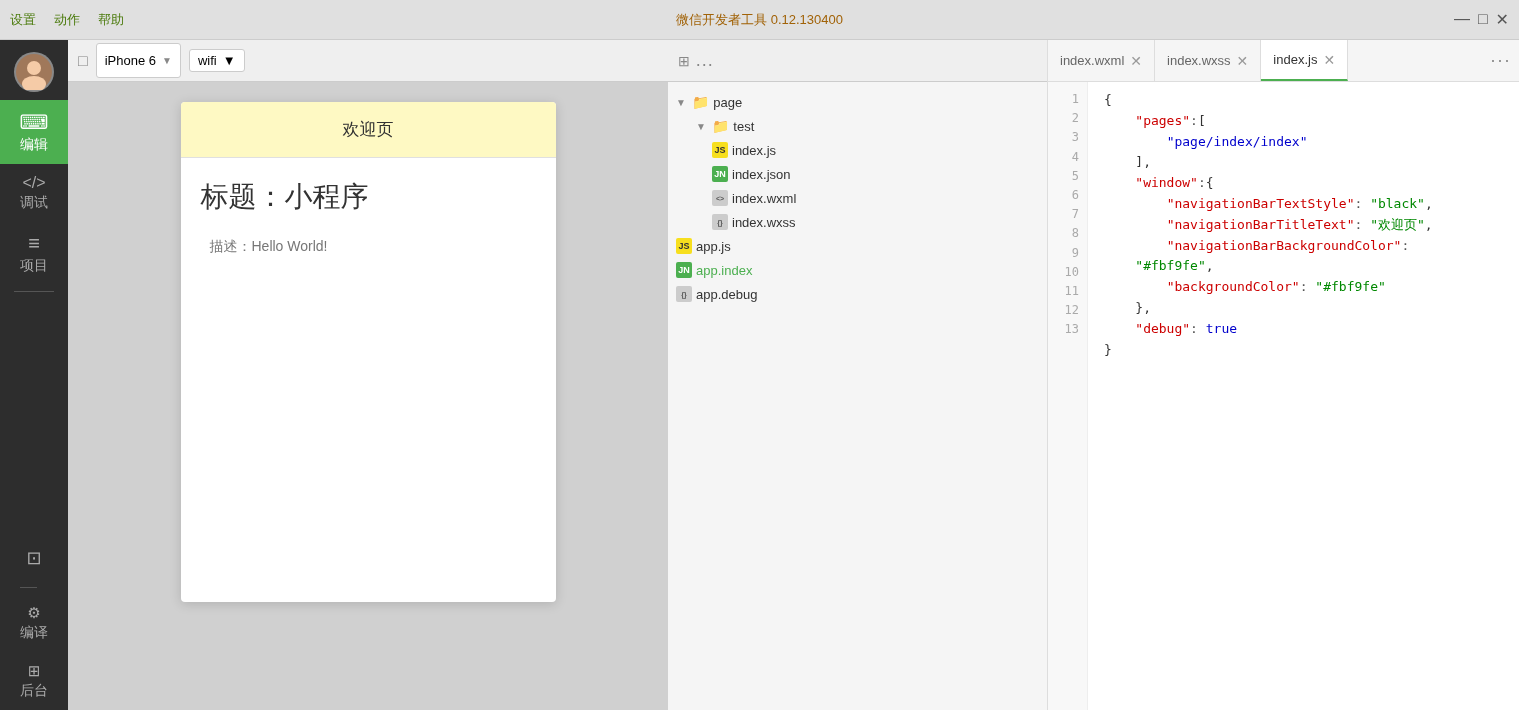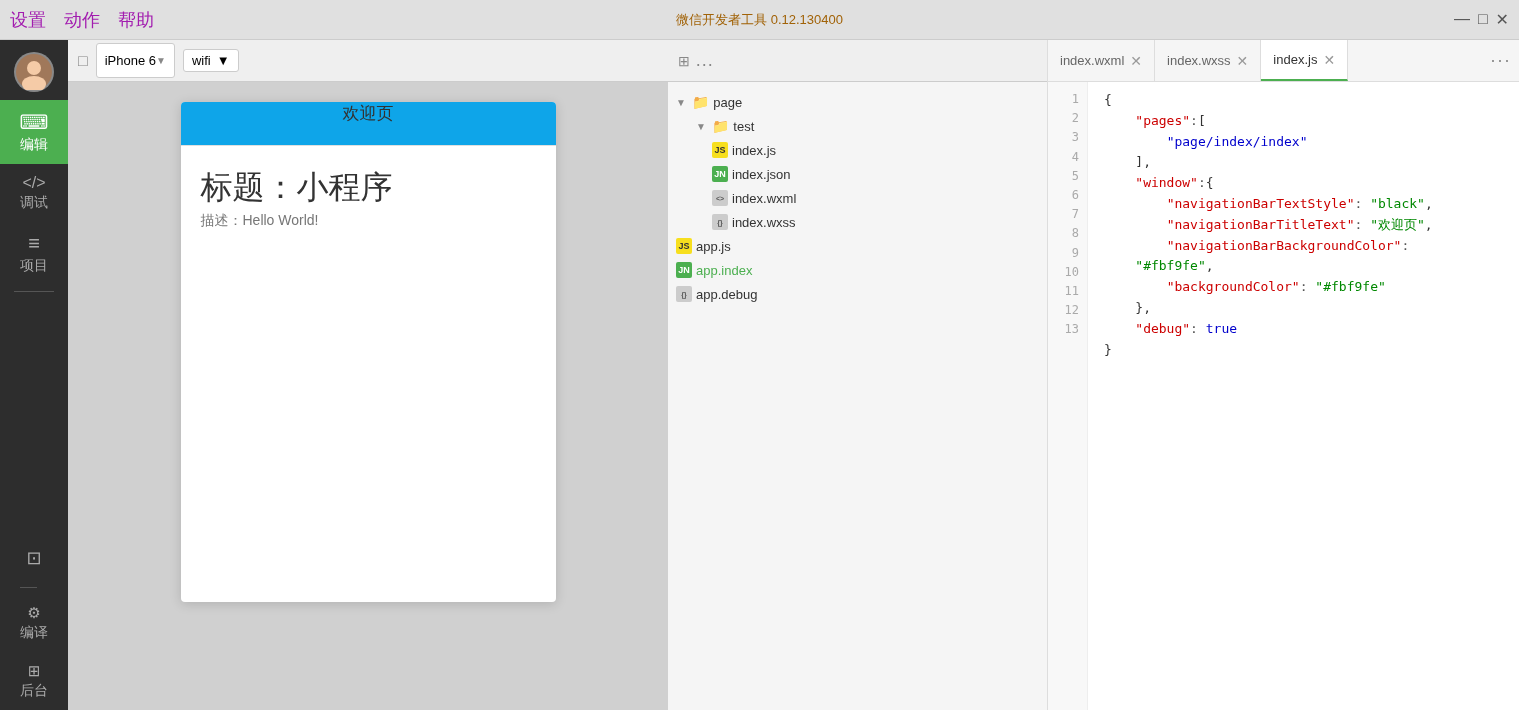--- a/index.html
+++ b/index.html
@@ -10,21 +10,21 @@
       background: #e0e0e0;
       height: 40px;
       display: flex;
       align-items: center;
       justify-content: space-between;
       padding: 0 10px;
       border-bottom: 1px solid #ccc;
       flex-shrink: 0;
     }
     .title-bar-menu { display: flex; gap: 18px; }
-    .title-bar-menu span { font-size: 18px; color: #a21caf; cursor: pointer; }
+    .title-bar-menu span { font-size: 13px; color: #4d7c0f; cursor: pointer; }
     .title-bar-title { font-size: 13px; color: #a16207; position: absolute; left: 50%; transform: translateX(-50%); }
     .title-bar-controls { display: flex; gap: 8px; }
     .title-bar-controls span { font-size: 16px; color: #555; cursor: pointer; }
 
     
     .main-layout {
       display: flex;
       flex: 1;
       overflow: hidden;
     }
@@ -87,21 +87,21 @@
       gap: 8px;
     }
     .preview-toolbar .device-select {
       display: flex;
       align-items: center;
       background: #fff;
       border: 1px solid #ccc;
       border-radius: 3px;
       padding: 9px 8px;
       font-size: 13px;
-      gap: 0;
+      gap: 6px;
       cursor: pointer;
     }
     .preview-toolbar .device-select .arrow { font-size: 10px; color: #888; }
     .preview-toolbar .wifi-select {
       display: flex;
       align-items: center;
       background: #fff;
       border: 1px solid #ccc;
       border-radius: 3px;
       padding: 3px 8px;
@@ -120,30 +120,31 @@
     }
     .phone-frame {
       background: #fff;
       width: 375px;
       min-height: 500px;
       border-radius: 4px;
       box-shadow: 0 2px 12px rgba(0,0,0,0.15);
       overflow: hidden;
     }
     .phone-nav-bar {
-      background: #0ea5e9;
-      height: 44px;
-      display: flex;
+      background: #fef9c3;
+      height: 56px;
+      display: flex;
+      align-items: center;
       justify-content: center;
       border-bottom: 1px solid #e0e0e0;
     }
     .phone-nav-title { font-size: 17px; color: #333; }
     .phone-body { padding: 20px; }
-    .phone-title { font-size: 32px; color: #333; font-weight: 400; margin-bottom: 2px; }
-    .phone-desc { font-size: 14px; color: #777; }
+    .phone-title { font-size: 28px; color: #333; font-weight: 400; margin-bottom: 22px; }
+    .phone-desc { font-size: 14px; color: #777; margin-left: 9px; }
 
     
     .file-panel {
       width: 380px;
       background: #f5f5f5;
       display: flex;
       flex-direction: column;
       border-right: 1px solid #ddd;
       flex-shrink: 0;
     }

